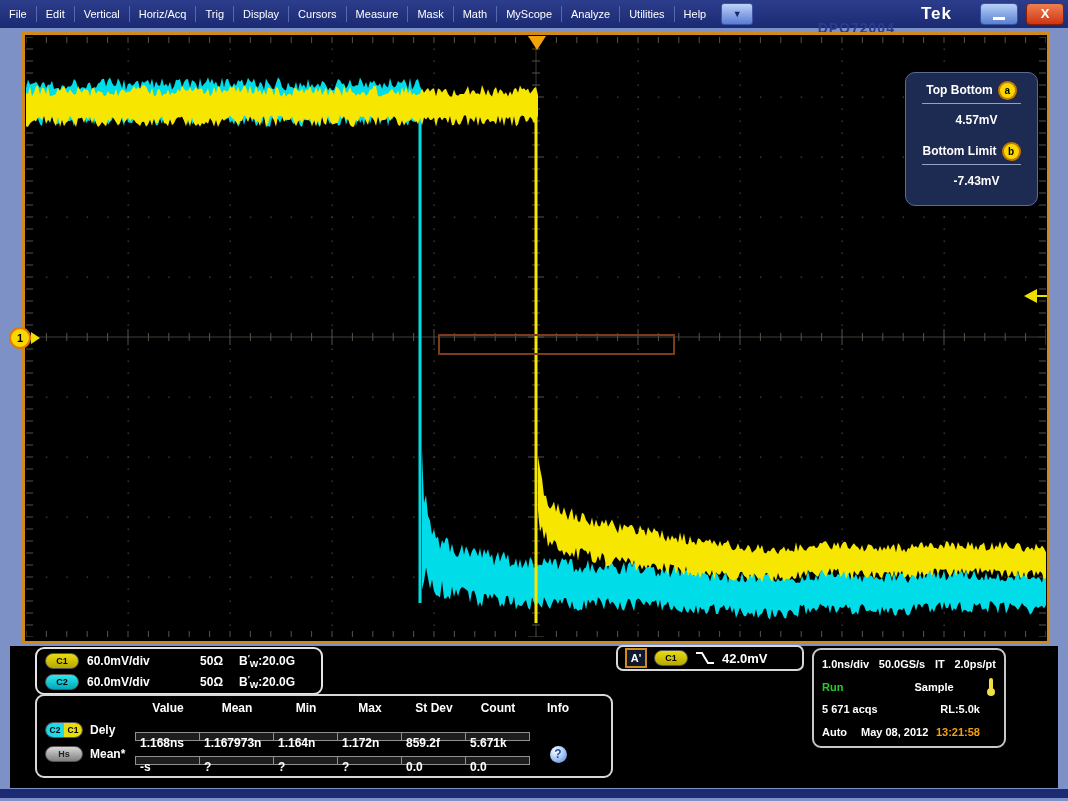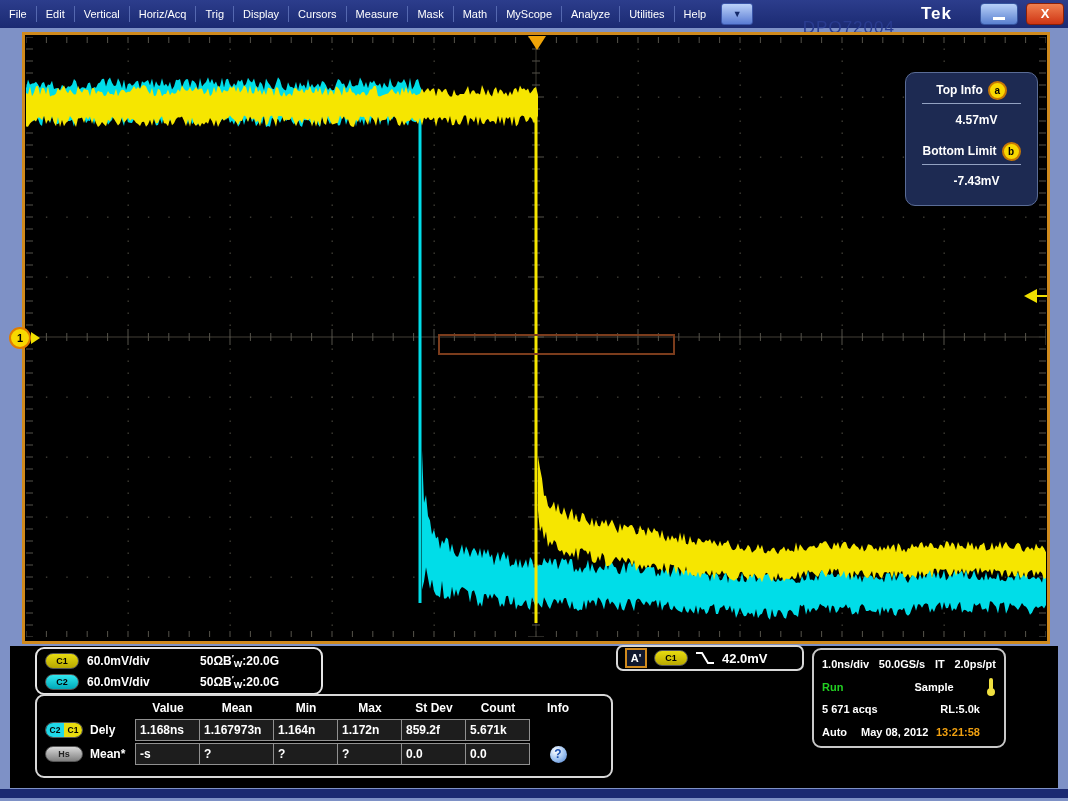--- a/index.html
+++ b/index.html
@@ -9,21 +9,21 @@
   
   .titlebar{position:absolute;left:0;top:0;width:1068px;height:28px;
     background:linear-gradient(#2c3d8c,#1b2a72);display:flex;align-items:center;}
   .menu-item{color:#fff;font-size:11px;padding:12px 9px;height:28px;line-height:28px;
     cursor:default;white-space:nowrap;}
   .menu-sep{width:1px;height:16px;background:#5568b0;}
   .menu-drop{width:30px;height:20px;margin-left:6px;border-radius:3px;
     background:linear-gradient(#bcd2f8,#5a7cd4);border:1px solid #3a55a8;
     display:flex;align-items:center;justify-content:center;color:#142a6a;font-size:9px;}
   .tb-spacer{flex:1;}
-  .model-label{color:#2a3c90;font-size:17px;font-weight:normal;margin-right:26px;letter-spacing:1px;margin-top:28px;}
+  .model-label{color:#2a3c90;font-size:14px;font-weight:bold;margin-right:26px;letter-spacing:1px;margin-top:28px;}
   .tek-logo{color:#fff;font-size:17px;font-weight:bold;letter-spacing:1px;margin-right:28px;}
   .btn-min{width:36px;height:20px;border-radius:4px;margin-right:8px;
     background:linear-gradient(#b8d0f8,#5a80d0);border:1px solid #35539e;
     position:relative;}
   .btn-min .bar{position:absolute;left:12px;bottom:4px;width:12px;height:3px;background:#fff;}
   .btn-close{width:36px;height:20px;border-radius:4px;margin-right:4px;
     background:linear-gradient(#f08050,#cf3514);border:1px solid #8a2008;
     color:#fff;font-weight:bold;font-size:13px;text-align:center;line-height:19px;}
 
   
@@ -62,21 +62,21 @@
 
   .ch-box{position:absolute;left:25px;top:1px;width:284px;height:44px;
     border:2px solid #e6e6e6;border-radius:9px;display:flex;flex-direction:column;justify-content:center;gap:2px;}
   .ch-row{display:flex;align-items:center;height:19px;color:#fff;font-size:12px;font-weight:bold;}
   .ch-pill{width:32px;height:14px;border-radius:8px;color:#000;font-size:9px;font-weight:bold;
     text-align:center;line-height:14px;margin:0 8px 0 8px;border:1px solid #555;}
   .pill-c1{background:linear-gradient(#e8dc10,#b8a800);}
   .pill-c2{background:linear-gradient(#30e8f0,#00a8b8);}
   .ch-scale{width:90px;}
   .ch-imp{width:46px;text-align:right;}
-  .ch-bw{margin-left:0;}
+  .ch-bw{margin-left:16px;}
   .bw-sub{font-size:9px;vertical-align:-2px;}
   .bw-prime{font-size:9px;vertical-align:4px;}
 
   .trig-box{position:absolute;left:606px;top:-1px;width:188px;height:26px;
     border:2px solid #d8d8d8;border-radius:7px;display:flex;align-items:center;gap:7px;padding-left:7px;box-sizing:border-box;}
   .trig-a{min-width:18px;height:16px;border:2px solid #d08a1e;color:#fff;font-size:11px;font-weight:bold;
     text-align:center;line-height:16px;background:#10182e;}
   .trig-level-text{color:#fff;font-size:13px;font-weight:bold;}
 
   .acq-panel{position:absolute;left:802px;top:2px;width:194px;height:100px;
@@ -94,21 +94,21 @@
   .date-text{margin-left:14px;}
 
   
   .meas-box{position:absolute;left:25px;top:48px;width:578px;height:84px;
     border:2px solid #d8d8d8;border-radius:9px;box-sizing:border-box;padding:2px 0 0 4px;}
   .meas-grid{display:grid;grid-template-columns:95px 64px 74px 64px 64px 64px 64px 56px;
     grid-template-rows:20px 24px 24px;}
   .mh{color:#fff;font-size:12px;font-weight:bold;text-align:center;line-height:20px;}
   .mname{display:flex;align-items:center;gap:7px;color:#fff;font-size:12px;font-weight:bold;}
   .mcell{background:#1d1d1d;border:1px solid #909090;color:#fff;font-size:12px;font-weight:bold;
-    line-height:21px;padding-left:4px;margin:1px 0 1px -1px;}
+    line-height:21px;padding-left:4px;margin:14px 0 1px -1px;}
   .badge-c2c1{width:36px;height:14px;border-radius:8px;overflow:hidden;display:flex;border:1px solid #555;margin-left:4px;}
   .badge-c2c1 span{flex:1;font-size:8.5px;font-weight:bold;color:#000;text-align:center;line-height:14px;}
   .badge-c2{background:#20d8e8;}
   .badge-c1{background:#e8dc10;}
   .badge-hs{width:36px;height:14px;border-radius:8px;background:linear-gradient(#d8d8d8,#808080);
     color:#222;font-size:9px;font-weight:bold;text-align:center;line-height:14px;border:1px solid #555;margin-left:4px;}
   .info-cell{display:flex;align-items:center;justify-content:center;}
   .info-ball{width:17px;height:17px;border-radius:50%;background:radial-gradient(circle at 35% 30%,#ffffff,#9ac0f0 55%,#4878c8);
     color:#1a50b0;font-size:12px;font-weight:bold;text-align:center;line-height:17px;}
 
@@ -1272,21 +1272,21 @@
 
   <div class="zone-rect"></div>
   <div class="ch1-marker">1</div>
   <div class="ch1-arrow"></div>
   <div class="trig-pos-marker"></div>
   <div class="trig-level-arrow"></div>
   <div class="trig-level-tail"></div>
 
   <div class="limits-panel">
     <div class="limit-row">
-        <span>Top Info</span>
+        <span>Top Bottom</span>
       <span class="knob-badge">a</span>
       </div>
     <div class="limit-div"></div>
     <div class="limit-val">4.57mV</div>
     <div class="limits-gap"></div>
     <div class="limit-row">
         <span>Bottom Limit</span>
       <span class="knob-badge">b</span>
       </div>
     <div class="limit-div"></div>

